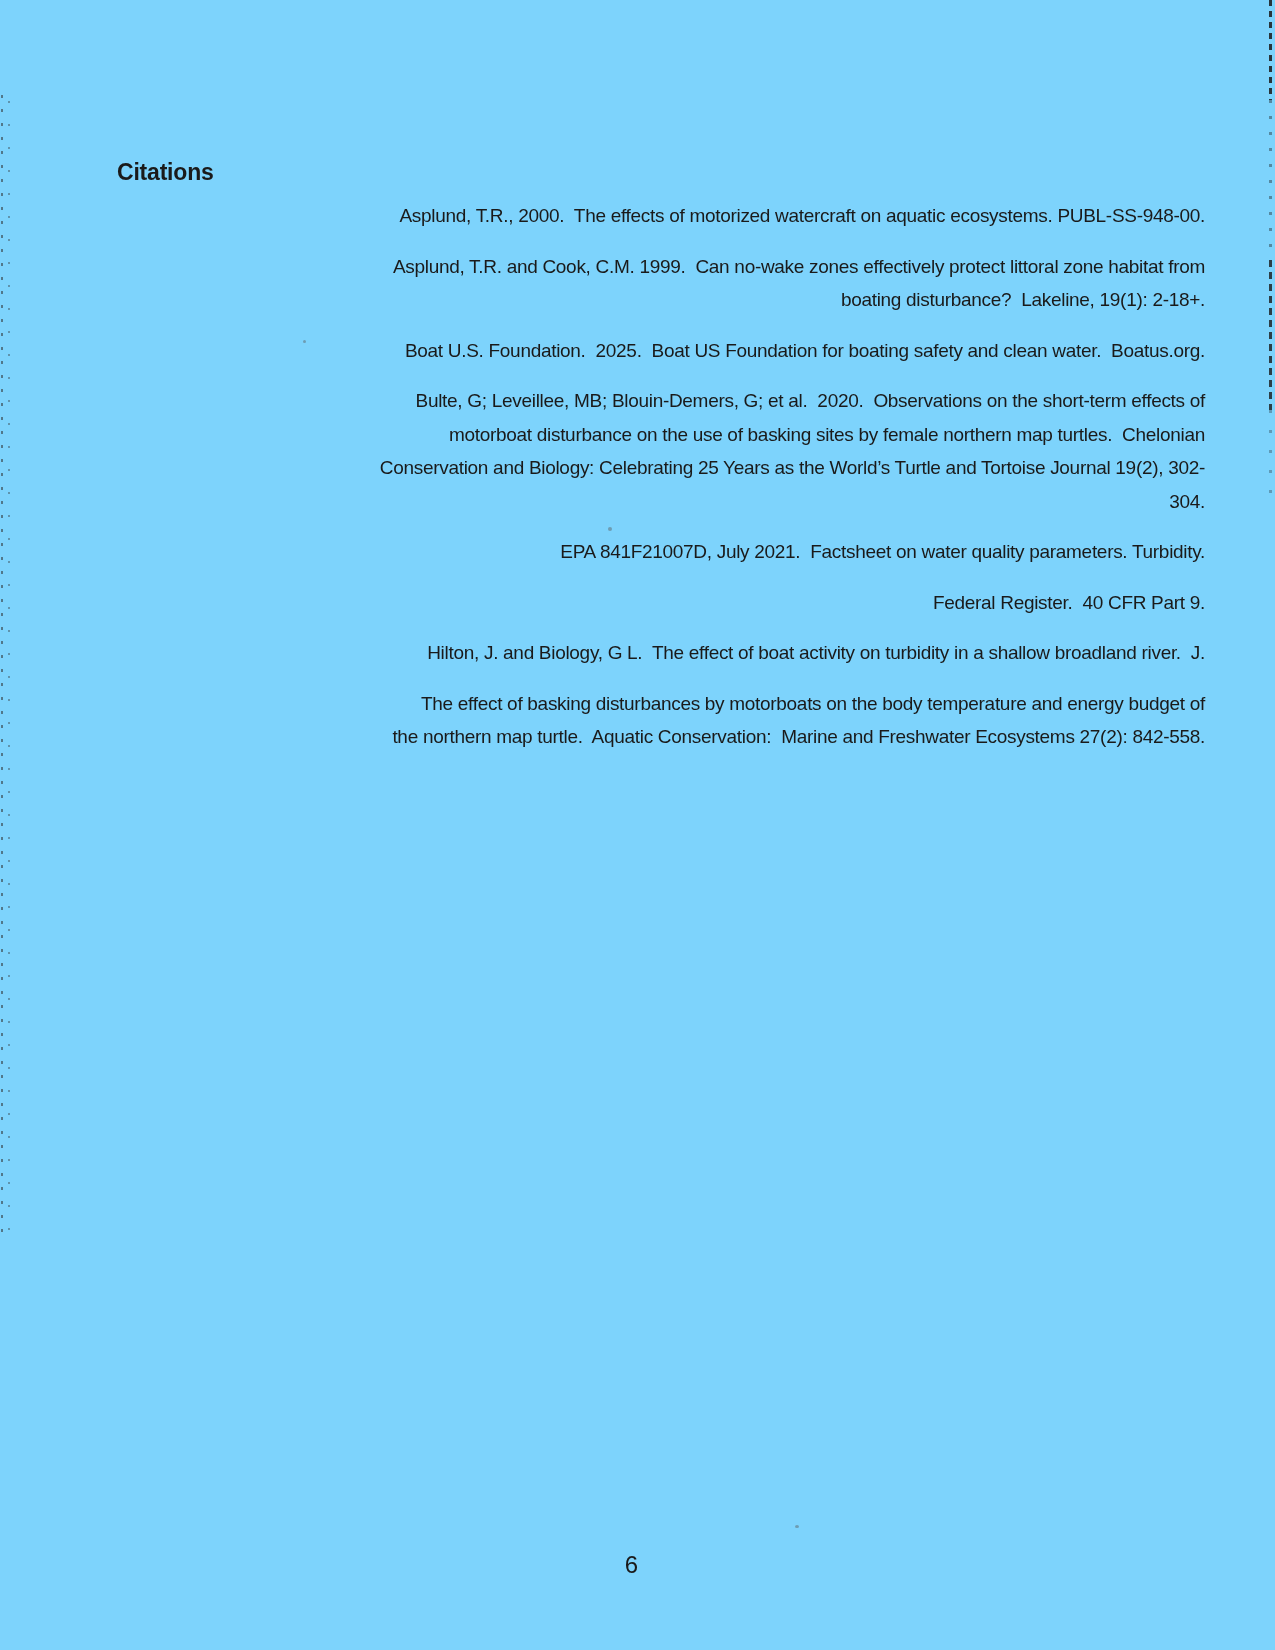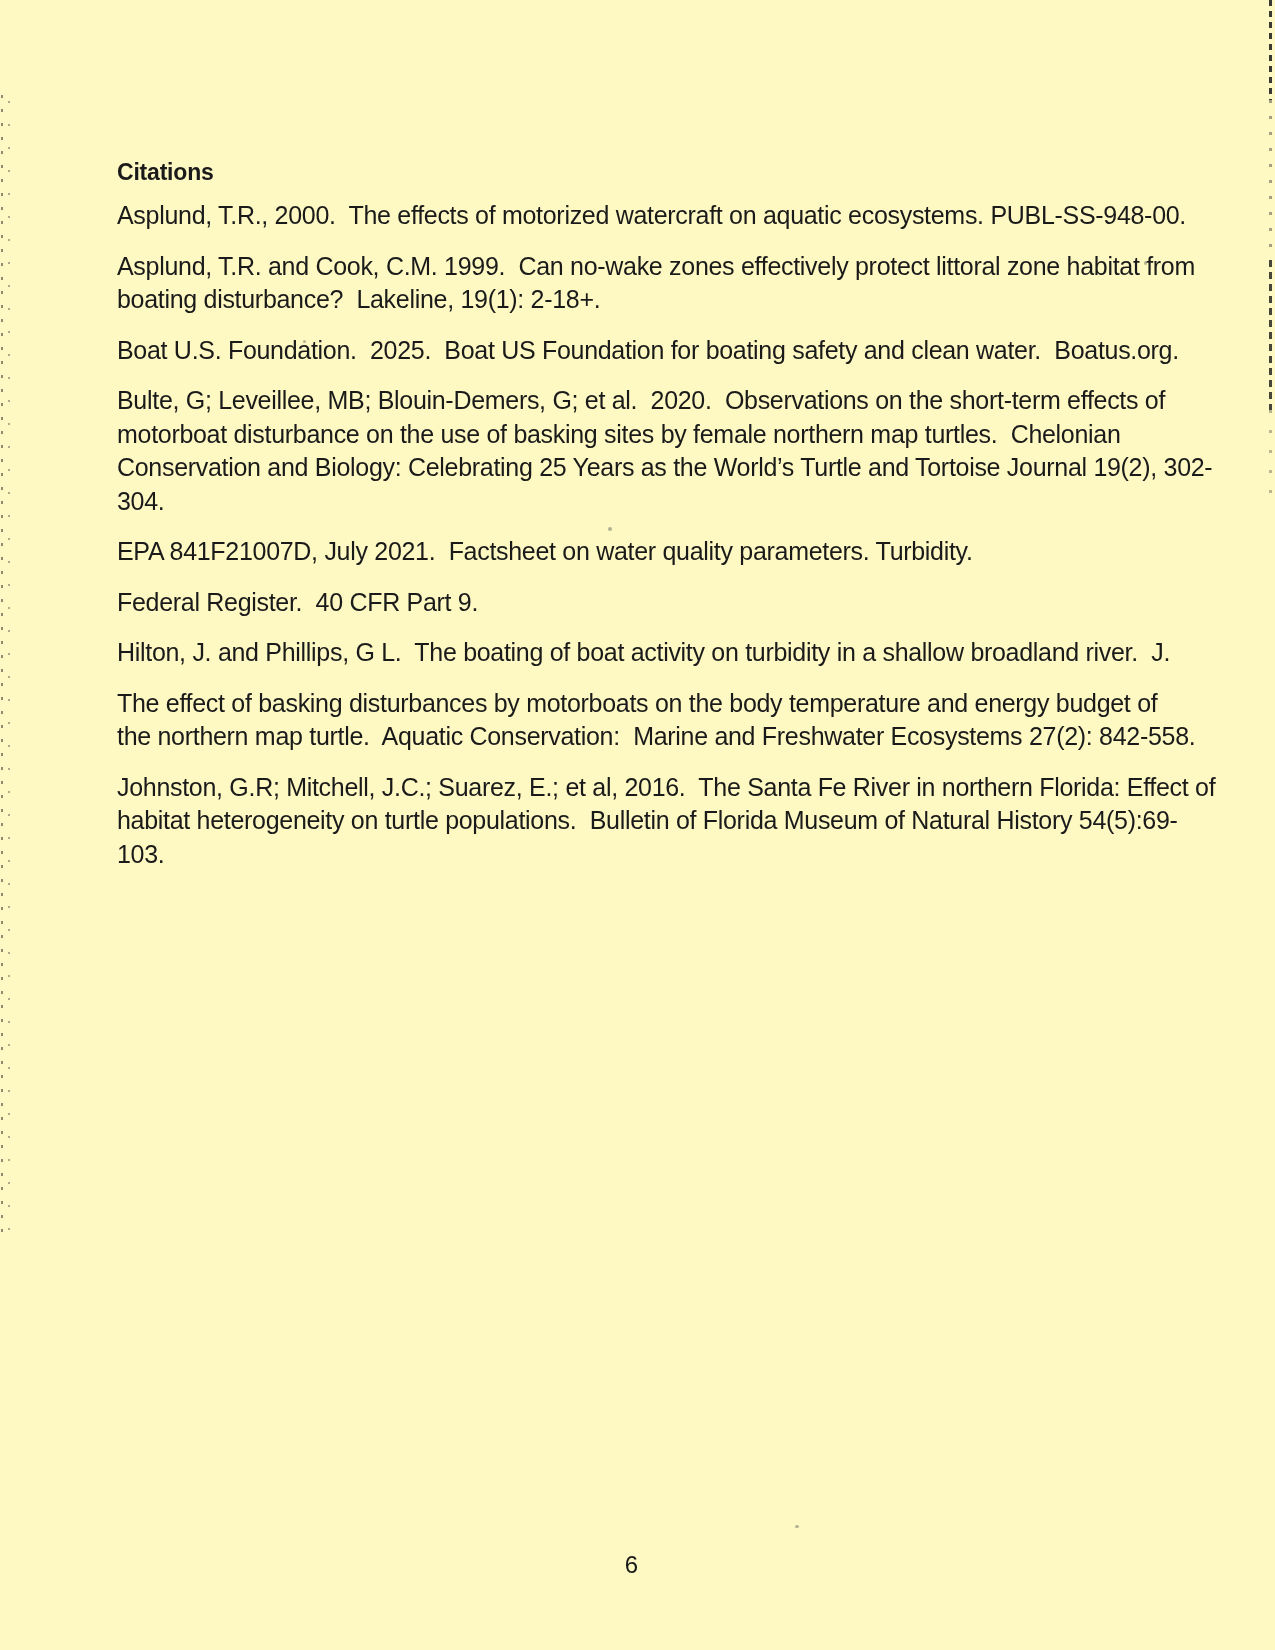--- a/index.html
+++ b/index.html
@@ -11,43 +11,44 @@
     width: 1275px;
     height: 1650px;
     position: relative;
     overflow: hidden;
     font-family: "Liberation Sans", "DejaVu Sans", sans-serif;
     color: #1a1a1a;
   }
   .scan-page {
     position: absolute;
     inset: 0;
-    background: #fef9c3;
+    background: #7dd3fc;
   }
   .content {
     position: absolute;
     top: 155px;
     left: 117px;
     right: 70px;
   }
   .doc-heading {
     font-weight: bold;
     font-size: 23px;
     line-height: 34px;
     letter-spacing: -0.2px;
     margin: 0 0 10px 0;
   }
   .citation {
     margin: 0 0 17px 0;
   }
   .cite-line {
-    font-size: 25px;
+    font-size: 19px;
     line-height: 33.5px;
     letter-spacing: -0.3px;
     white-space: pre;
+    text-align: right;
   }
   .page-number {
     position: absolute;
     top: 1550px;
     left: -12px;
     right: 0;
     text-align: center;
     font-size: 24px;
     line-height: 30px;
   }
@@ -125,31 +126,26 @@
 
     <div class="citation">
       <div class="cite-line">EPA 841F21007D, July 2021.  Factsheet on water quality parameters. Turbidity.</div>
     </div>
 
     <div class="citation">
       <div class="cite-line">Federal Register.  40 CFR Part 9.</div>
     </div>
 
     <div class="citation">
-      <div class="cite-line">Hilton, J. and Phillips, G L.  The boating of boat activity on turbidity in a shallow broadland river.  J.</div>
+      <div class="cite-line">Hilton, J. and Biology, G L.  The effect of boat activity on turbidity in a shallow broadland river.  J.</div>
     </div>
 
     <div class="citation">
       <div class="cite-line">The effect of basking disturbances by motorboats on the body temperature and energy budget of</div>
       <div class="cite-line">the northern map turtle.  Aquatic Conservation:  Marine and Freshwater Ecosystems 27(2): 842-558.</div>
     </div>
 
-    <div class="citation">
-      <div class="cite-line">Johnston, G.R; Mitchell, J.C.; Suarez, E.; et al, 2016.  The Santa Fe River in northern Florida: Effect of</div>
-      <div class="cite-line">habitat heterogeneity on turtle populations.  Bulletin of Florida Museum of Natural History 54(5):69-</div>
-      <div class="cite-line">103.</div>
-    </div>
 
   </div>
 
   <div class="page-number">6</div>
 
 </div>
 
 </body></html>

